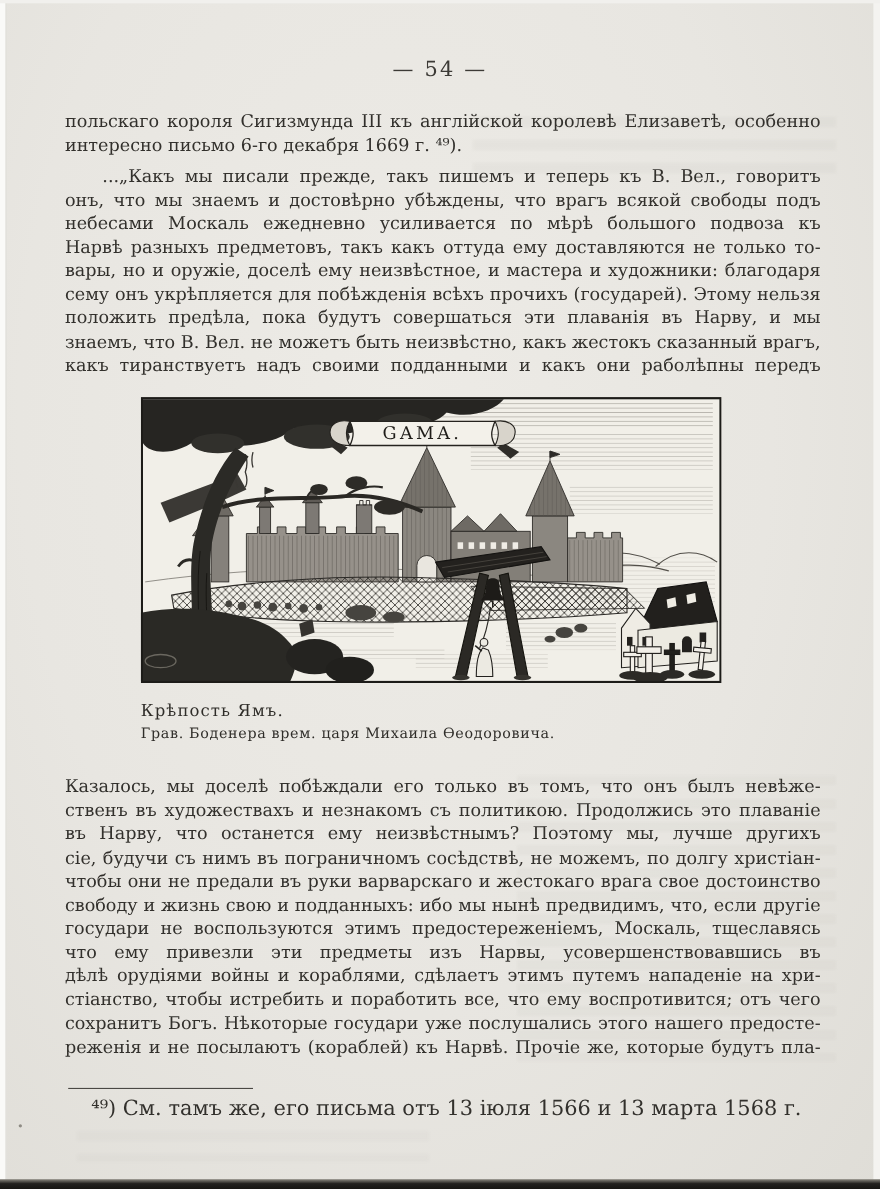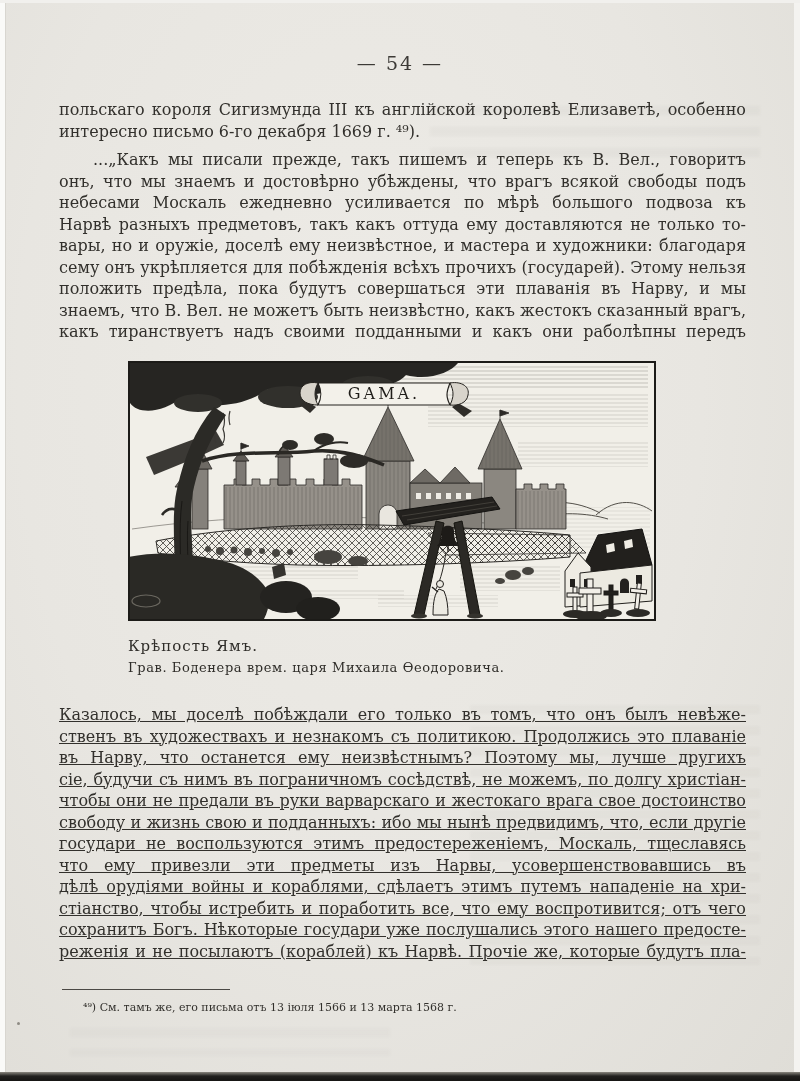--- a/index.html
+++ b/index.html
@@ -15,30 +15,30 @@
   .pagehead{position:absolute;left:0;top:52px;width:100%;text-align:center;
             font-size:19px;letter-spacing:2px;color:#3c3a36;}
 
   .para{position:absolute;left:59px;width:687px;}
   .line{height:21.5px;line-height:21.5px;font-size:16px;overflow:hidden;
         text-align:justify;white-space:normal;}
   .line.j{text-align-last:justify;}
   .line.ind{padding-left:34px;}
   .p1{top:99px;}
   .p2{top:149px;}
-  .p3{top:704px;text-decoration:underline;}
+  .p3{top:704px;}
 
   .figure{position:absolute;left:128px;top:361px;width:452px;height:260px;}
   .figure svg{display:block;}
   .cap{position:absolute;left:128px;width:528px;color:#2f2d29;}
   .cap1{top:637px;font-size:15px;letter-spacing:1px;}
   .cap2{top:660px;font-size:13px;letter-spacing:.6px;}
 
   .footsep{position:absolute;left:62px;top:989px;width:168px;height:0;border-top:1px solid #4a4844;}
-  .footnote{position:absolute;left:59px;top:998px;width:687px;font-size:11px;line-height:20px;}
+  .footnote{position:absolute;left:59px;top:998px;width:687px;font-size:19px;line-height:20px;}
   .footnote .mk{padding-left:24px;}
 
   .ghost{position:absolute;pointer-events:none;opacity:.5;filter:blur(1.6px);
          background:repeating-linear-gradient(180deg, rgba(125,122,114,.10) 0 9px, rgba(125,122,114,0) 9px 21px);}
   .g1{left:430px;top:106px;width:330px;height:62px;}
   .g2{left:470px;top:705px;width:290px;height:260px;opacity:.45;}
   .g3{left:70px;top:1028px;width:320px;height:28px;opacity:.4;}
 </style>
 </head>
 <body>

